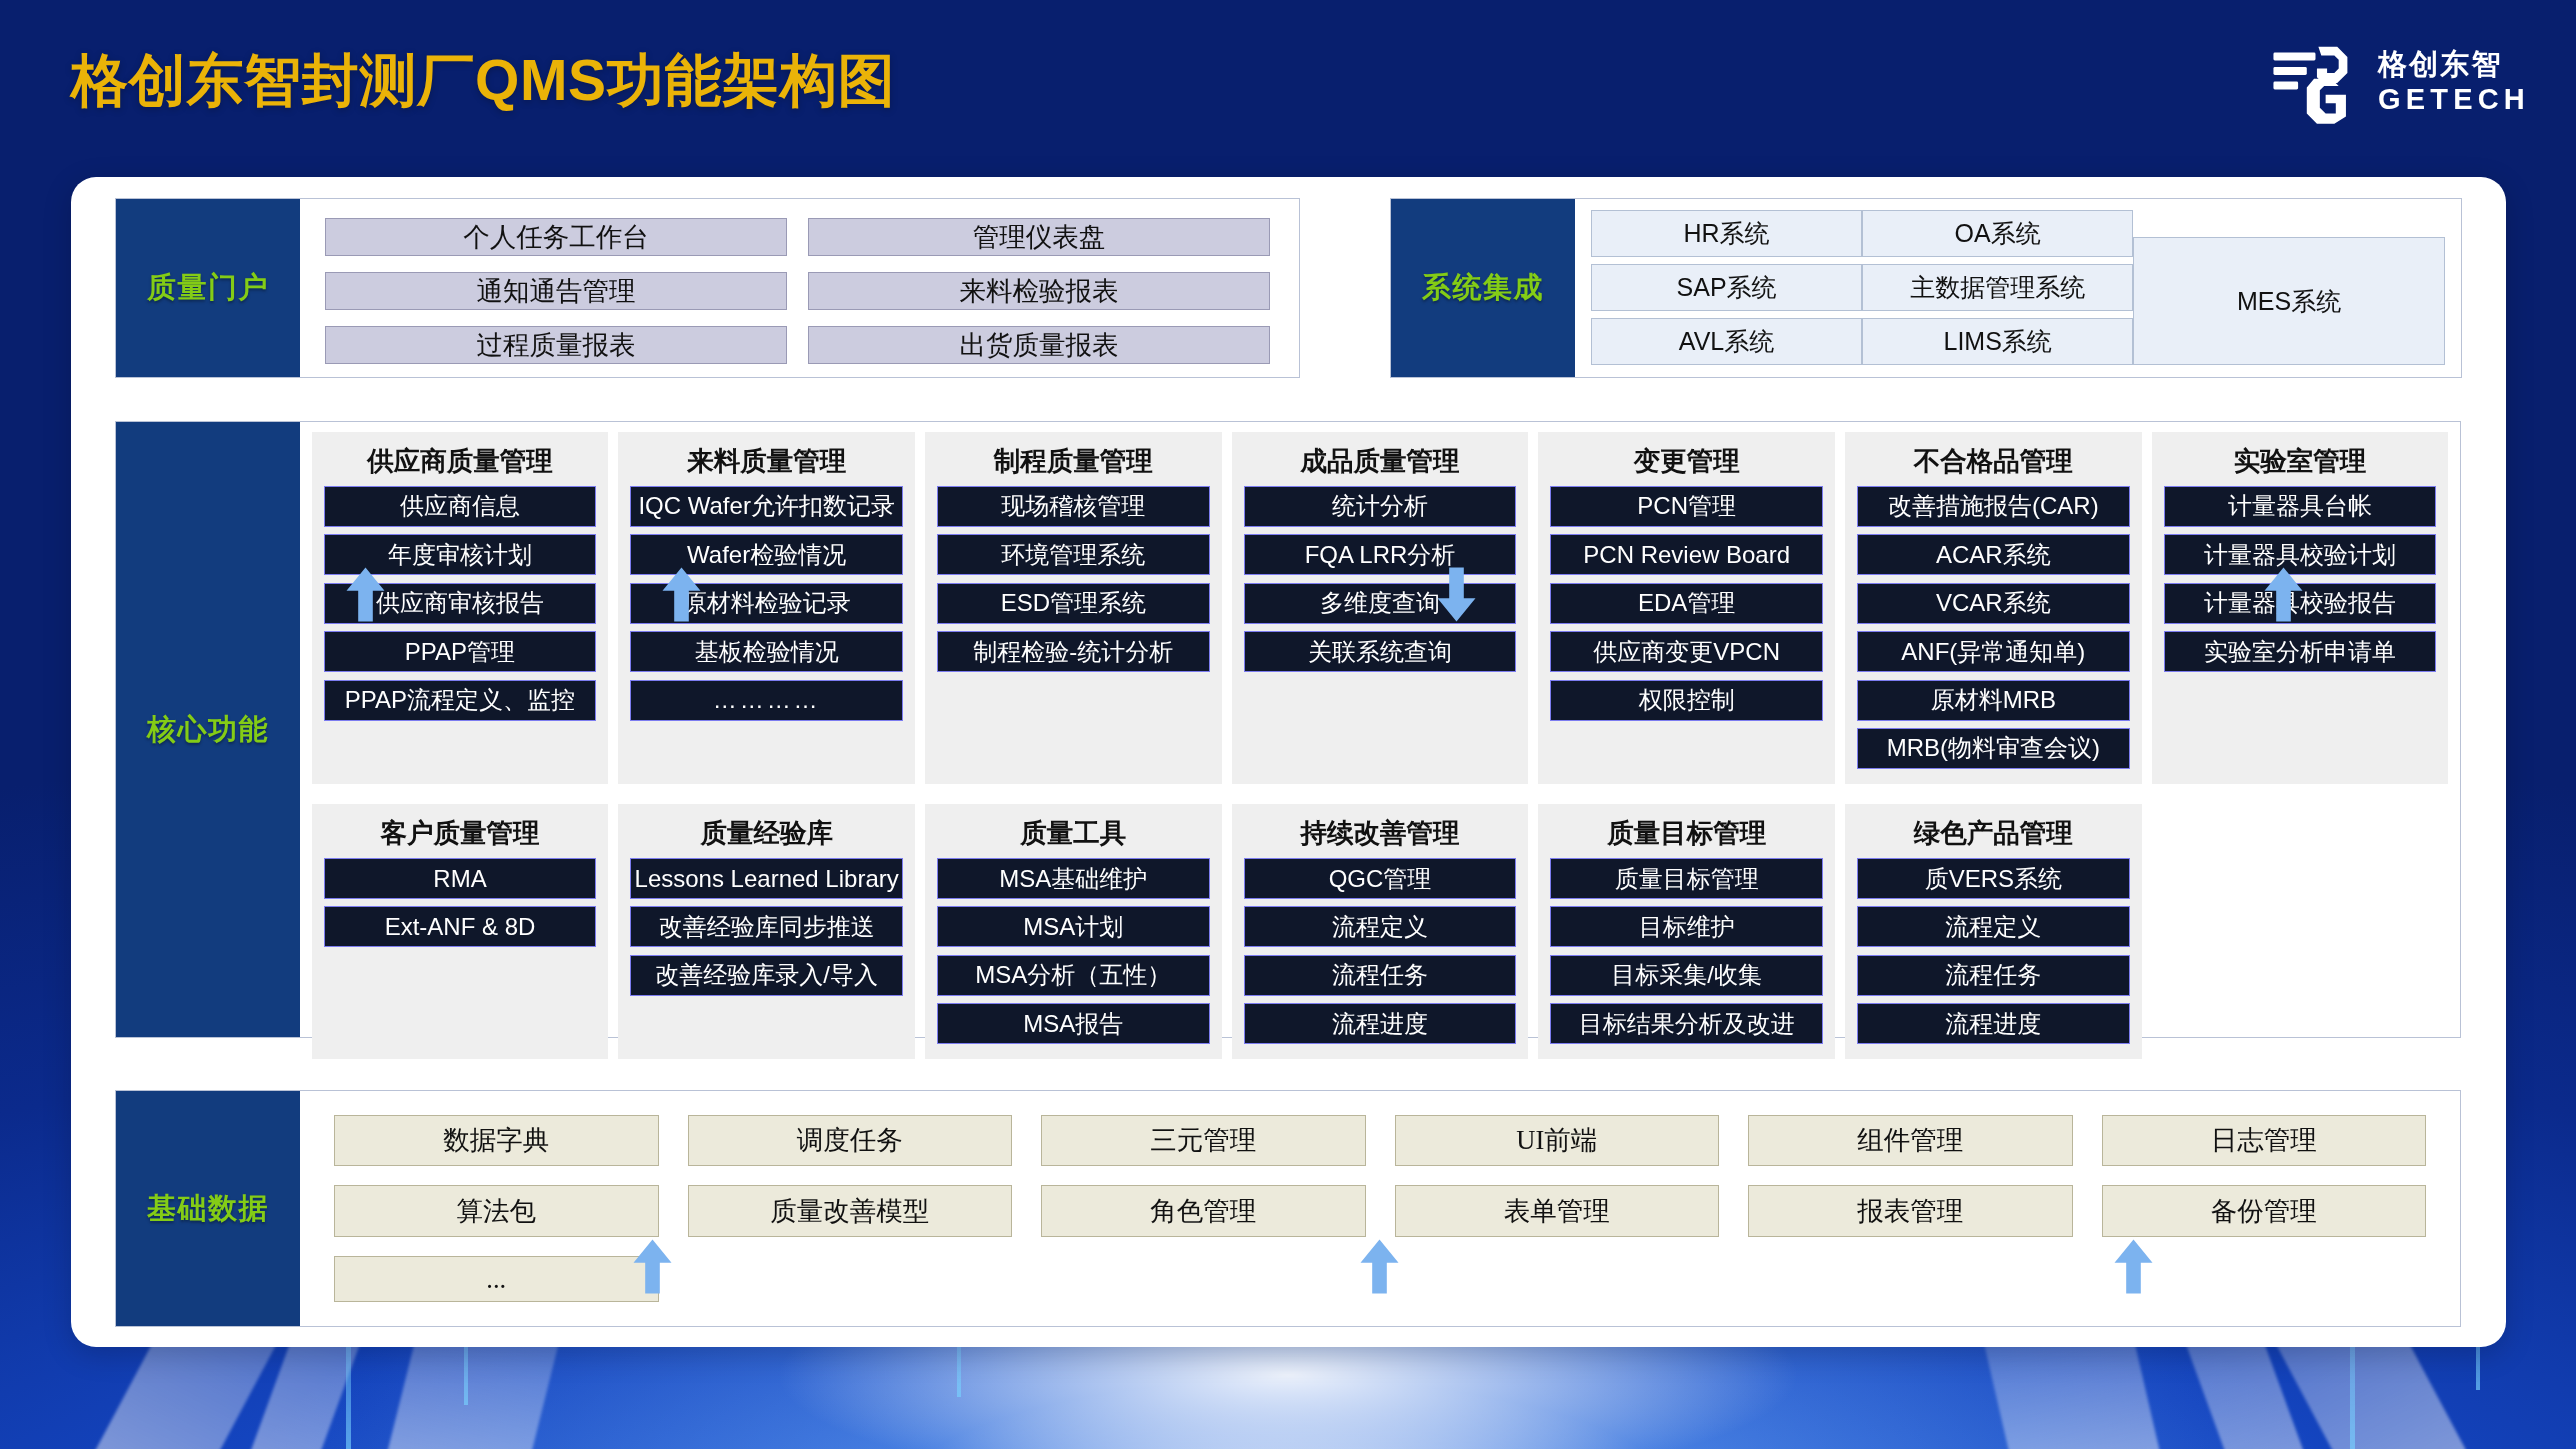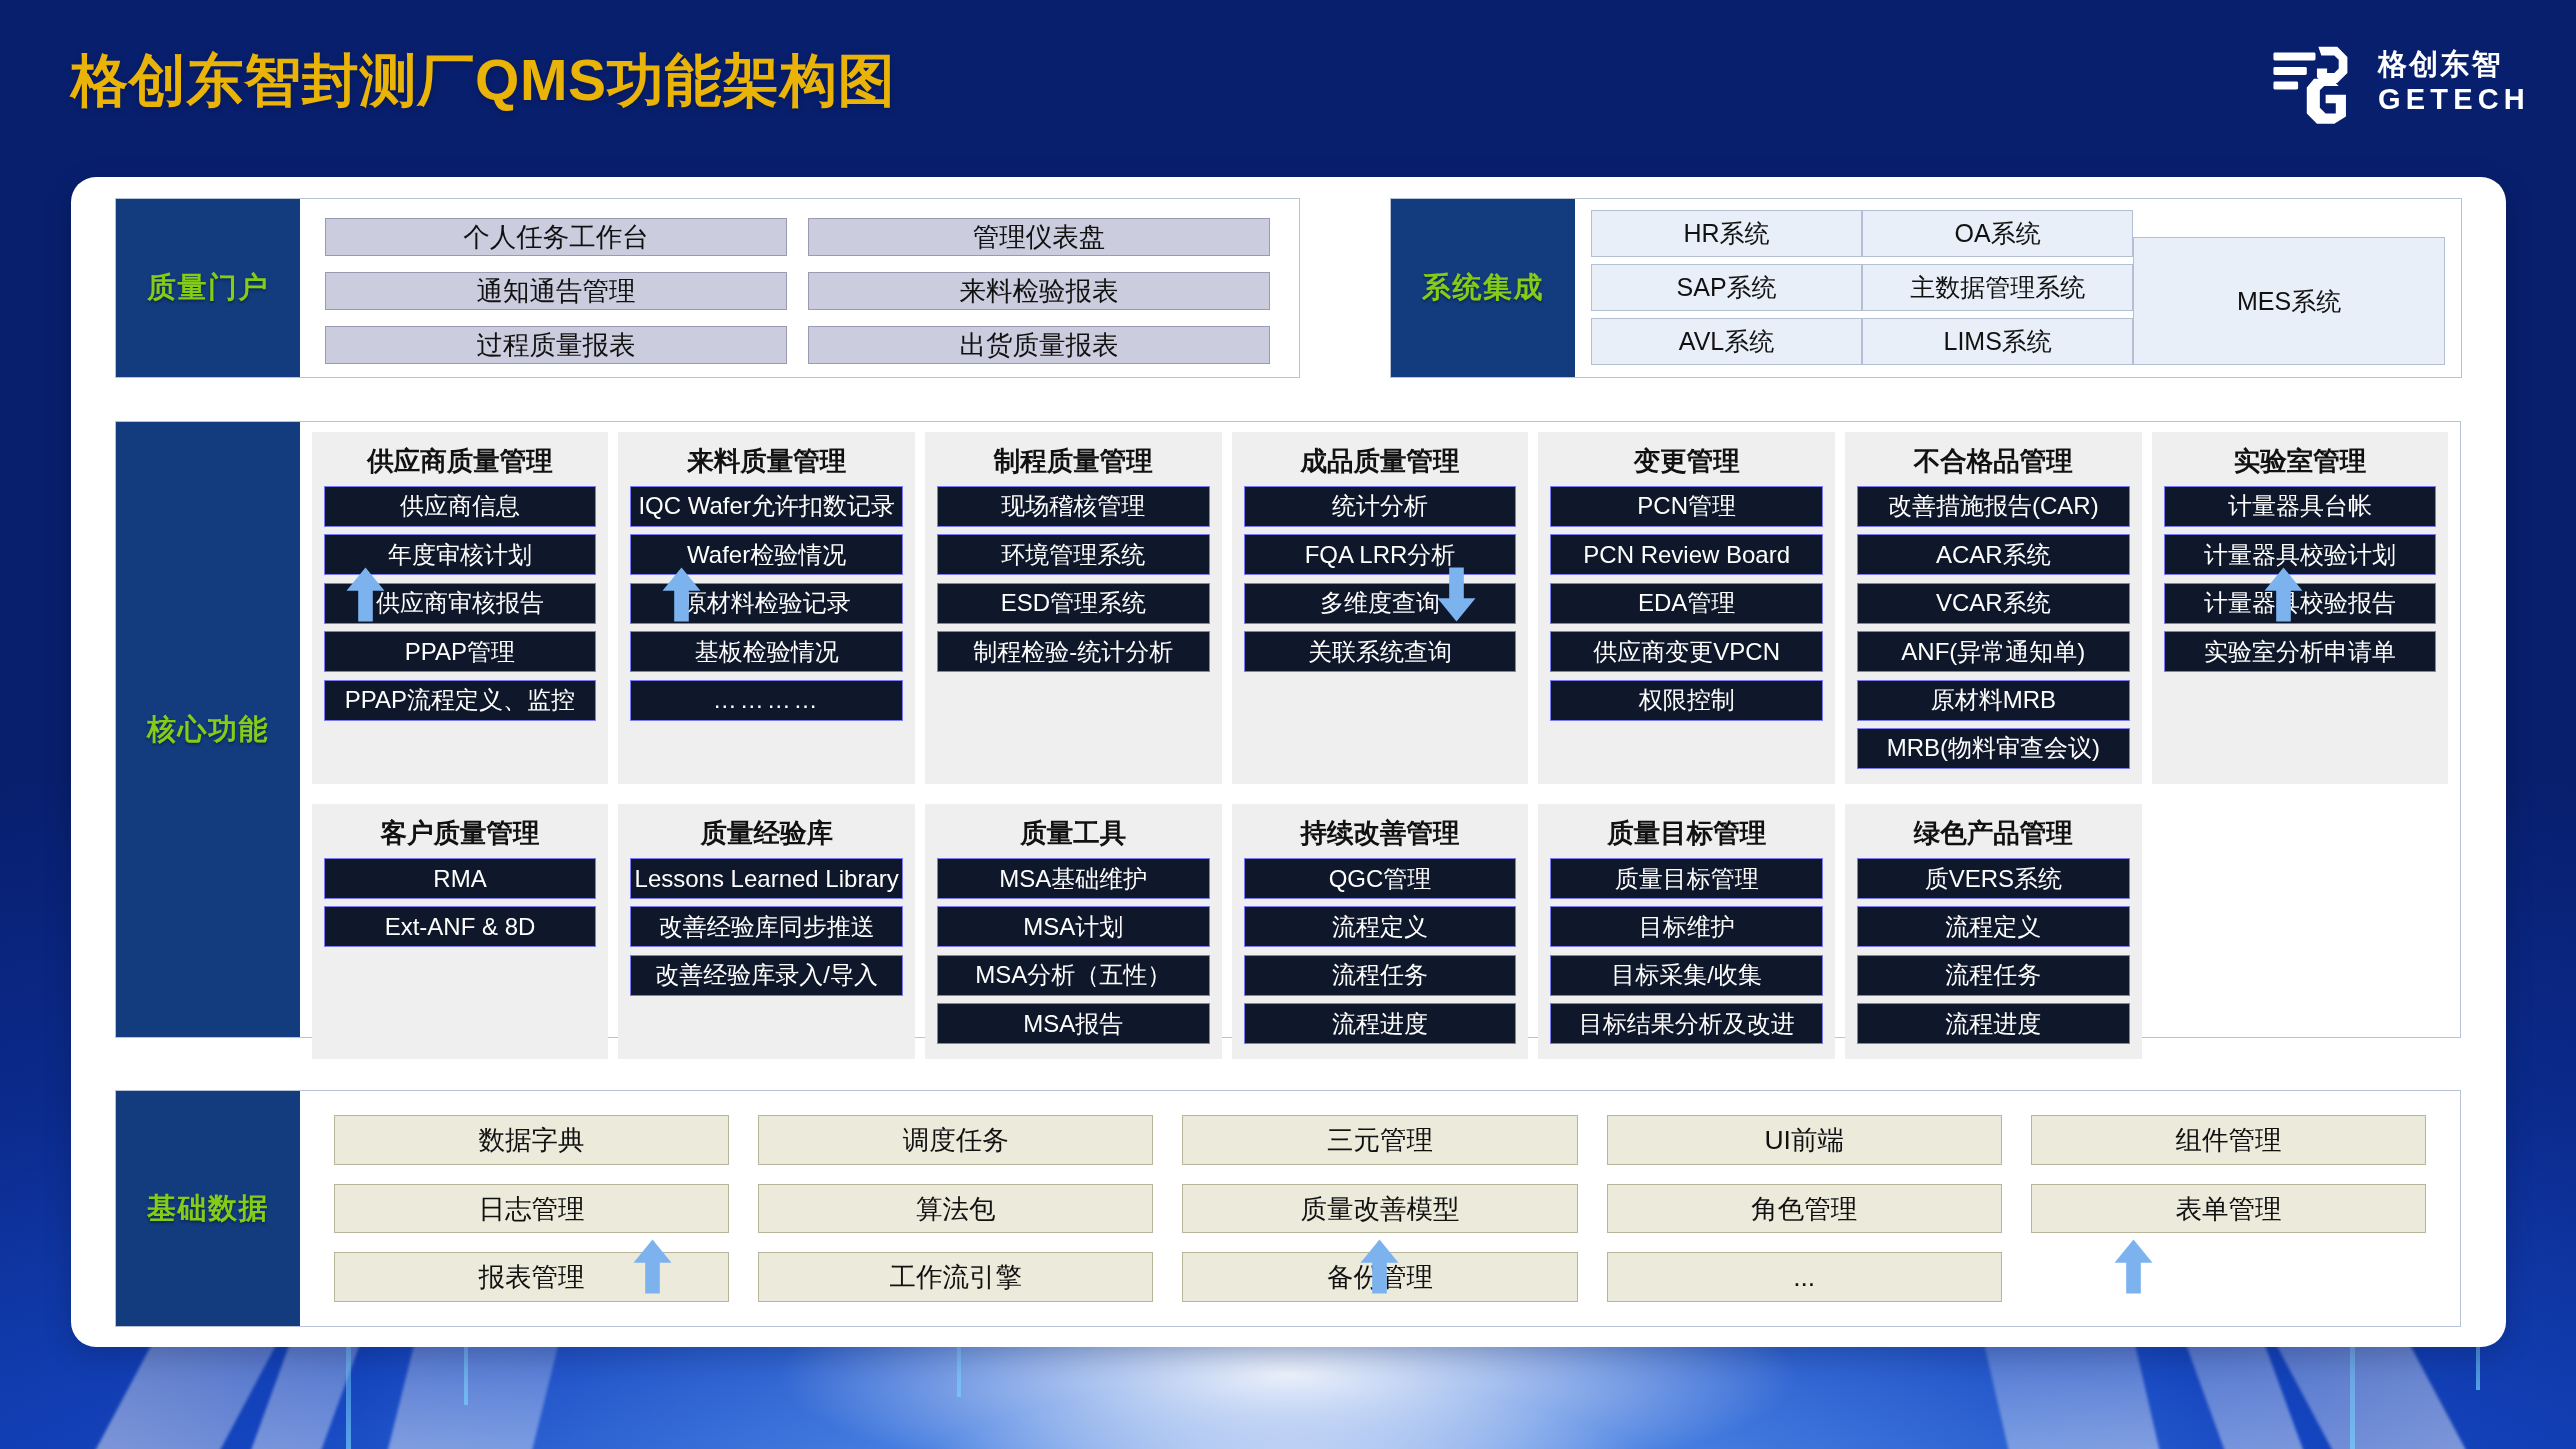--- a/index.html
+++ b/index.html
@@ -109,22 +109,22 @@
     background: #0f172a; border: 0.7px solid #7c7cf0; color: #fff;
     font-size: 24px; height: 41px; margin-bottom: 7.4px;
     display: flex; align-items: center; justify-content: center;
     white-space: nowrap; overflow: visible;
   }
   .core-item.dots { letter-spacing: 2.9px; }
 
   
   #band-base { left: 44px; top: 913px; width: 2346px; height: 237px; }
   .base-grid {
-    display: grid; grid-template-columns: repeat(5, 1fr);
-    gap: 19px 29px; padding: 23.6px 34px; height: 100%;
+    display: grid; grid-template-columns: repeat(6, 1fr);
+    gap: 19px 29px; padding: 23.6px 34px; height: 100%; font-family: Liberation Serif, serif;
   }
   .base-chip {
     background: #eceadb; border: 0.7px solid #b9b59a;
     display: flex; align-items: center; justify-content: center;
     font-size: 26.5px; color: #111; white-space: nowrap;
   }
 
   
   .arrow { position: absolute; width: 41px; height: 57px; }
   .arrow svg { display: block; width: 100%; height: 100%; }
@@ -319,21 +319,20 @@
           <div class="base-chip">调度任务</div>
           <div class="base-chip">三元管理</div>
           <div class="base-chip">UI前端</div>
           <div class="base-chip">组件管理</div>
           <div class="base-chip">日志管理</div>
           <div class="base-chip">算法包</div>
           <div class="base-chip">质量改善模型</div>
           <div class="base-chip">角色管理</div>
           <div class="base-chip">表单管理</div>
           <div class="base-chip">报表管理</div>
-          <div class="base-chip">工作流引擎</div>
           <div class="base-chip">备份管理</div>
           <div class="base-chip">...</div>
         </div>
     </div>
   </section>
 
   <div id="arrow-layer">
       <div class="arrow" style="left: 274px; top: 389px;">
         <svg viewBox="0 0 56 78">
           <path d="M28 2 L54 34 L38 34 L38 76 L18 76 L18 34 L2 34 Z" fill="#7cb3ef"></path>

